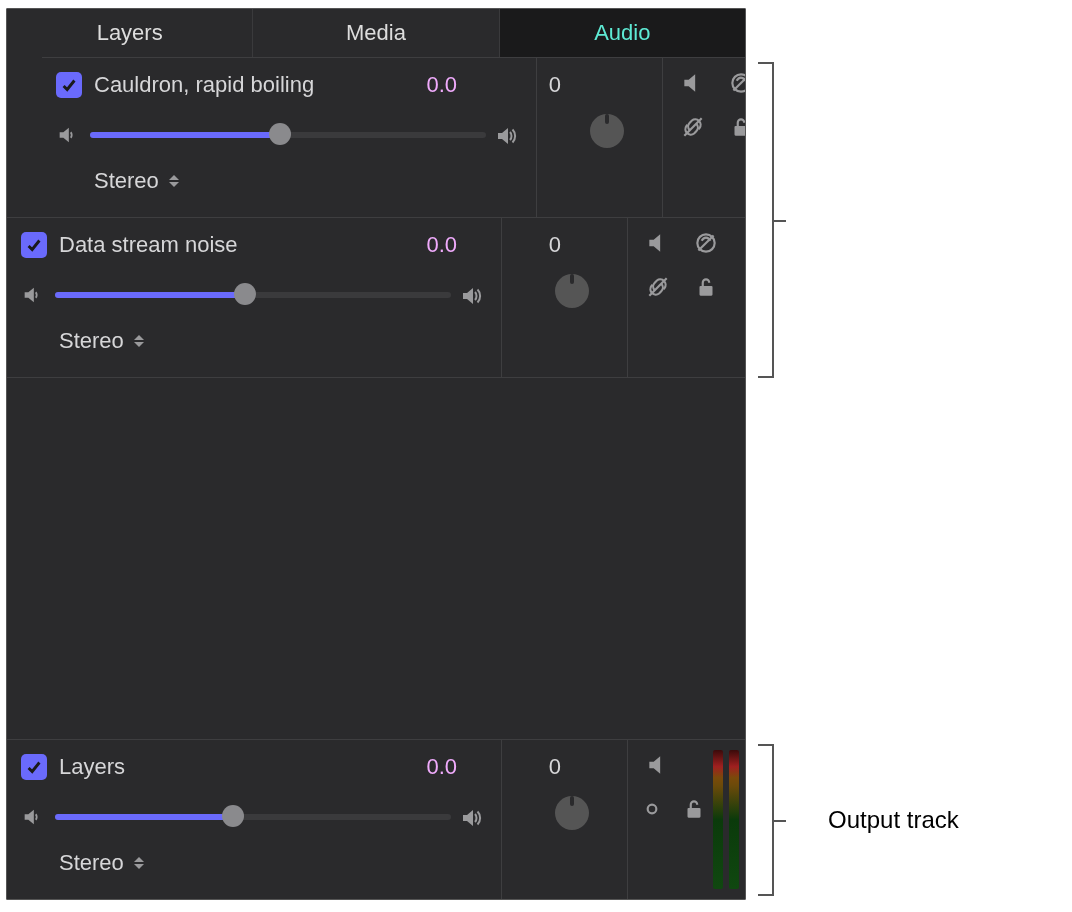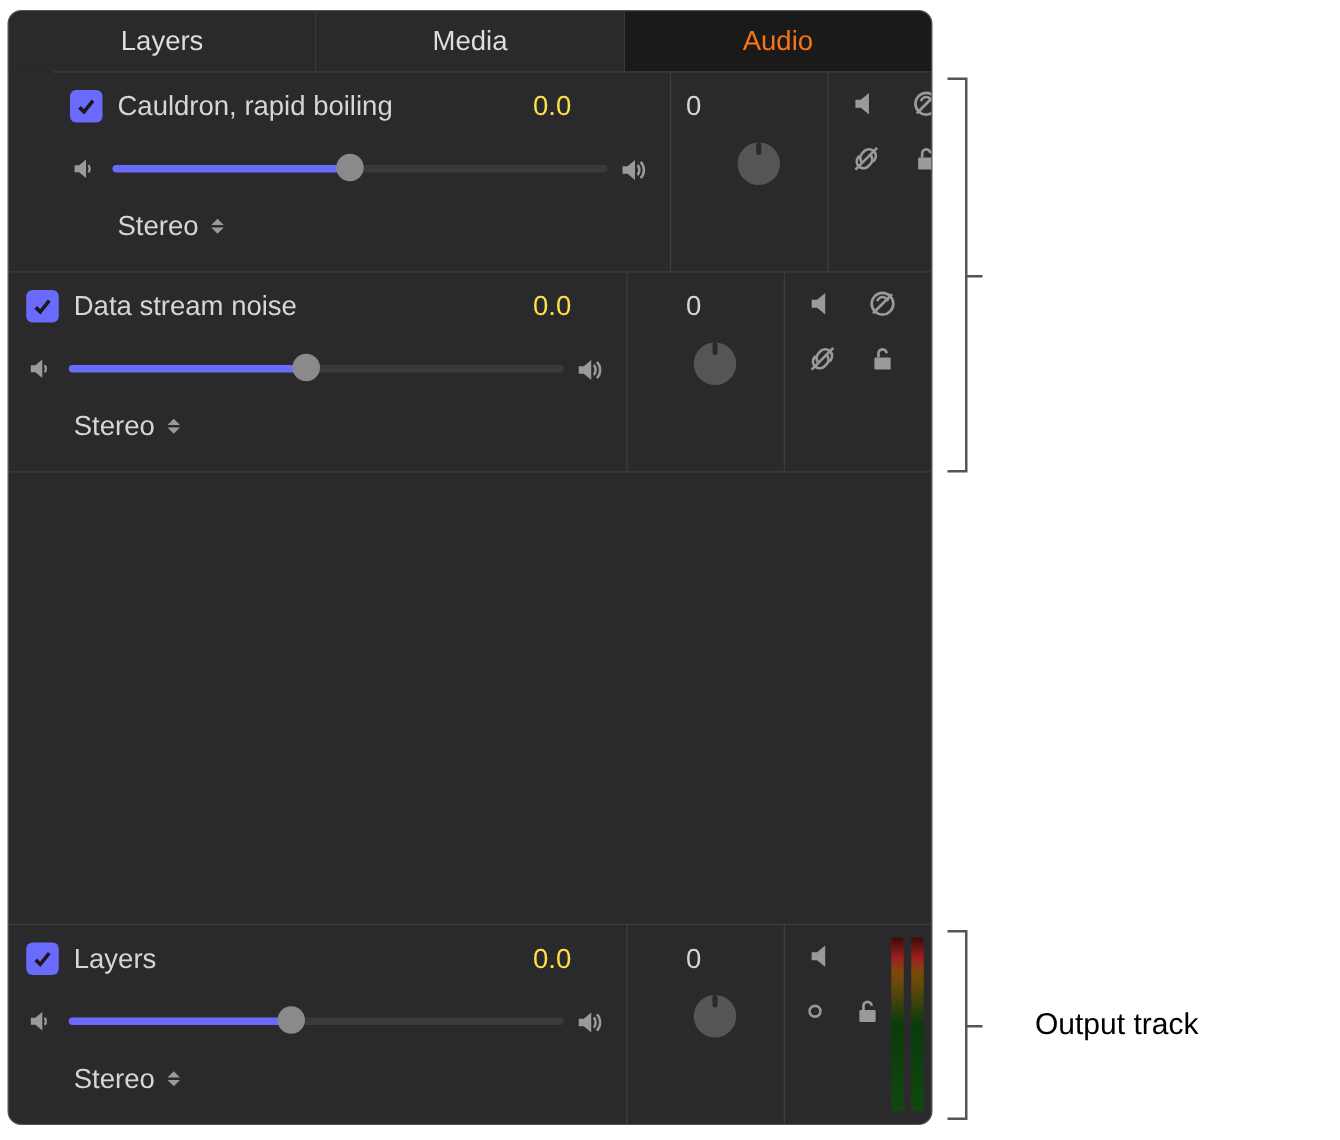--- a/index.html
+++ b/index.html
@@ -1,31 +1,31 @@
 <!DOCTYPE html>
 <html><head>
 <meta charset="utf-8">
 <style>
   * { box-sizing: border-box; margin:0; padding:0; }
   html,body { width:1072px; height:912px; background:#fff; font-family:-apple-system,BlinkMacSystemFont,Helvetica,Arial,sans-serif; overflow:hidden; }
   .stage { position:relative; width:1072px; height:912px; }
-  .panel { position:absolute; left:6px; top:8px; width:740px; height:892px; background:#2a2a2c; border:1px solid #555; border-radius:11px; overflow:hidden; }
+  .panel { position:absolute; left:6px; top:8px; width:740px; height:892px; background:#2a2a2c; border:1px solid #555; border-radius:1px; overflow:hidden; }
   .tabs { display:flex; height:48px; }
   .tab { flex:1; display:flex; align-items:center; justify-content:center; font-size:22px; color:#ddd; background:#2a2a2c; border-right:1px solid #3a3a3c; cursor:pointer; }
   .tab:last-child { border-right:none; }
-  .tab.active { background:#1a1a1b; color:#f97316; font-weight:500; }
+  .tab.active { background:#1a1a1b; color:#5eead4; font-weight:500; }
   .tracks { position:absolute; top:48px; left:0; right:0; bottom:0; }
   .track { position:relative; border-top:1px solid #3e3e40; height:160px; }
   .row1 { position:relative; height:48px; }
   .row2 { position:relative; height:56px; }
   .row3 { position:relative; height:44px; }
   .checkbox { position:absolute; left:14px; top:14px; width:26px; height:26px; background:#6a6afc; border-radius:5px; display:flex; align-items:center; justify-content:center; }
   .checkbox svg { width:18px; height:18px; stroke:#1a1a1b; stroke-width:3.2; fill:none; }
   .track-name { position:absolute; left:52px; top:14px; color:#d6d6d8; font-size:22px; }
-  .val-db { position:absolute; right:288px; top:14px; color:#fde047; font-size:22px; }
+  .val-db { position:absolute; right:288px; top:14px; color:#f0abfc; font-size:22px; }
   .val-pan { position:absolute; right:184px; top:14px; color:#d6d6d8; font-size:22px; }
   .sep { position:absolute; top:0; bottom:0; width:1px; background:#3e3e40; }
   .sep.s1 { left:494px; height:160px; top:0; }
   .sep.s2 { left:620px; height:160px; top:0; }
   .spk-low { position:absolute; left:14px; top:18px; color:#9a9a9c; }
   .spk-hi  { position:absolute; left:452px; top:18px; color:#9a9a9c; }
   .slider { position:absolute; left:48px; top:26px; width:396px; height:6px; background:#3a3a3c; border-radius:3px; }
   .slider .fill { position:absolute; left:0; top:0; height:6px; background:#6a6afc; border-radius:3px; }
   .slider .thumb { position:absolute; top:-9px; width:22px; height:22px; background:#8a8a8d; border-radius:50%; margin-left:-11px; }
   .pan-knob { position:absolute; left:548px; top:8px; width:34px; height:34px; background:#555; border-radius:50%; }

